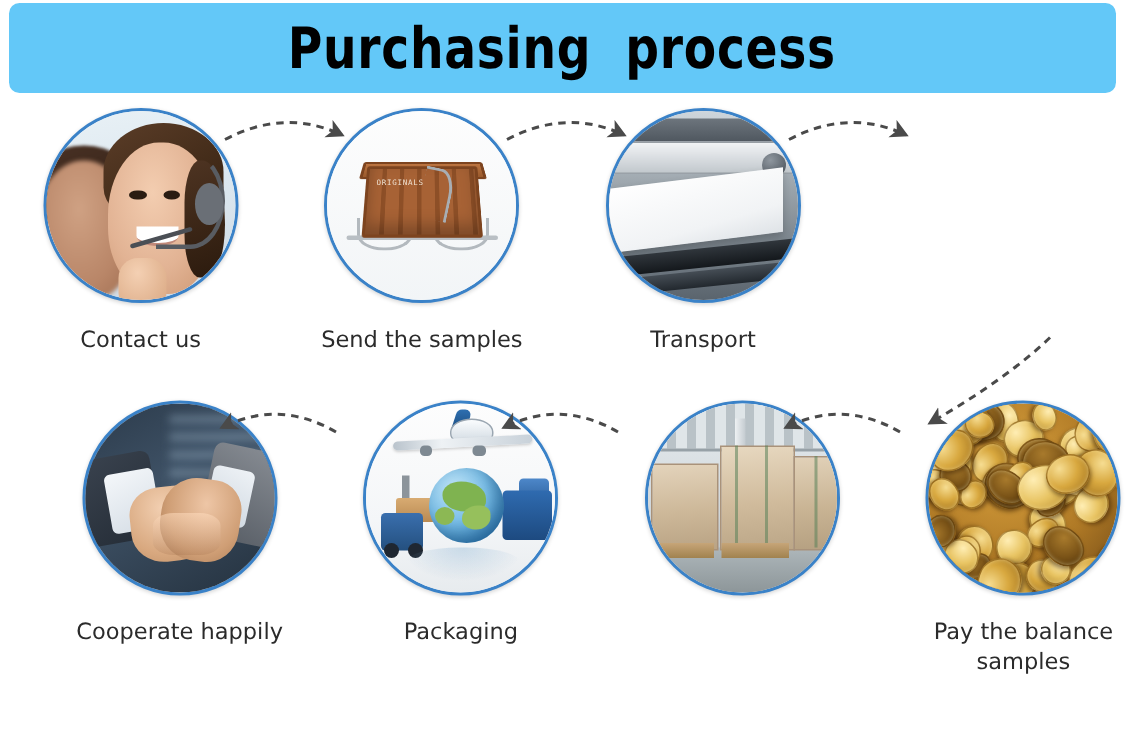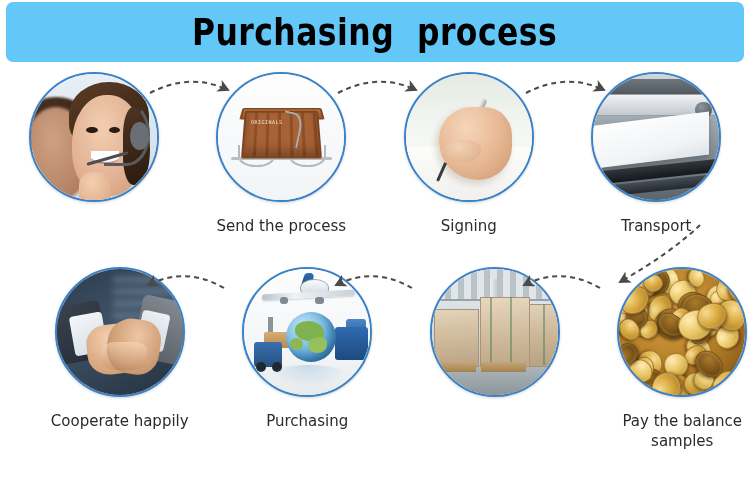--- a/index.html
+++ b/index.html
@@ -458,49 +458,38 @@
             <div class="hair-side"></div>
           <div class="eye-1"></div>
             <div class="eye-2"></div>
             <div class="smile"></div>
           <div class="headset-band"></div>
             <div class="headset-ear"></div>
           <div class="headset-mic"></div>
             <div class="hand"></div>
         </div>
       </div>
+      <div class="step-label">Contact us</div>
     </div>
 
     <div class="step-cell">
       <div class="step-thumb">
         <div class="thumb-art art-samples">
           <div class="hanger-1"></div>
             <div class="hanger-2"></div>
           <div class="hanger-bar"></div>
           <div class="crate-top"></div>
           <div class="crate"></div>
           <div class="crate-label">ORIGINALS</div>
           <div class="hook"></div>
         </div>
       </div>
-      <div class="step-label">Send the process</div>
+      <div class="step-label">Send the samples</div>
     </div>
 
-    <div class="step-cell">
-      <div class="step-thumb">
-        <div class="thumb-art art-signing">
-          <div class="paper"></div>
-          <div class="pen"></div>
-          <div class="hand"></div>
-          <div class="finger"></div>
-          <div class="pen-tip"></div>
-        </div>
-      </div>
-      <div class="step-label">Signing</div>
-    </div>
 
     <div class="step-cell">
       <div class="step-thumb">
         <div class="thumb-art art-production">
           <div class="frame"></div>
           <div class="roller-top"></div>
           <div class="knob"></div>
           <div class="sheet"></div>
           <div class="belt"></div>
           <div class="belt2"></div>
@@ -545,21 +534,21 @@
           <div class="truck-cab"></div>
             <div class="truck"></div>
           <div class="globe">
             <div class="land-1"></div>
               <div class="land-2"></div>
               <div class="land-3"></div>
           </div>
           <div class="reflection"></div>
         </div>
       </div>
-      <div class="step-label">Purchasing</div>
+      <div class="step-label">Packaging</div>
     </div>
 
     <div class="step-cell">
       <div class="step-thumb">
         <div class="thumb-art art-packaging">
           <div class="ceiling"></div>
           <div class="column"></div>
           <div class="floor"></div>
           <div class="stack-1"></div>
           <div class="stack-2"></div>

